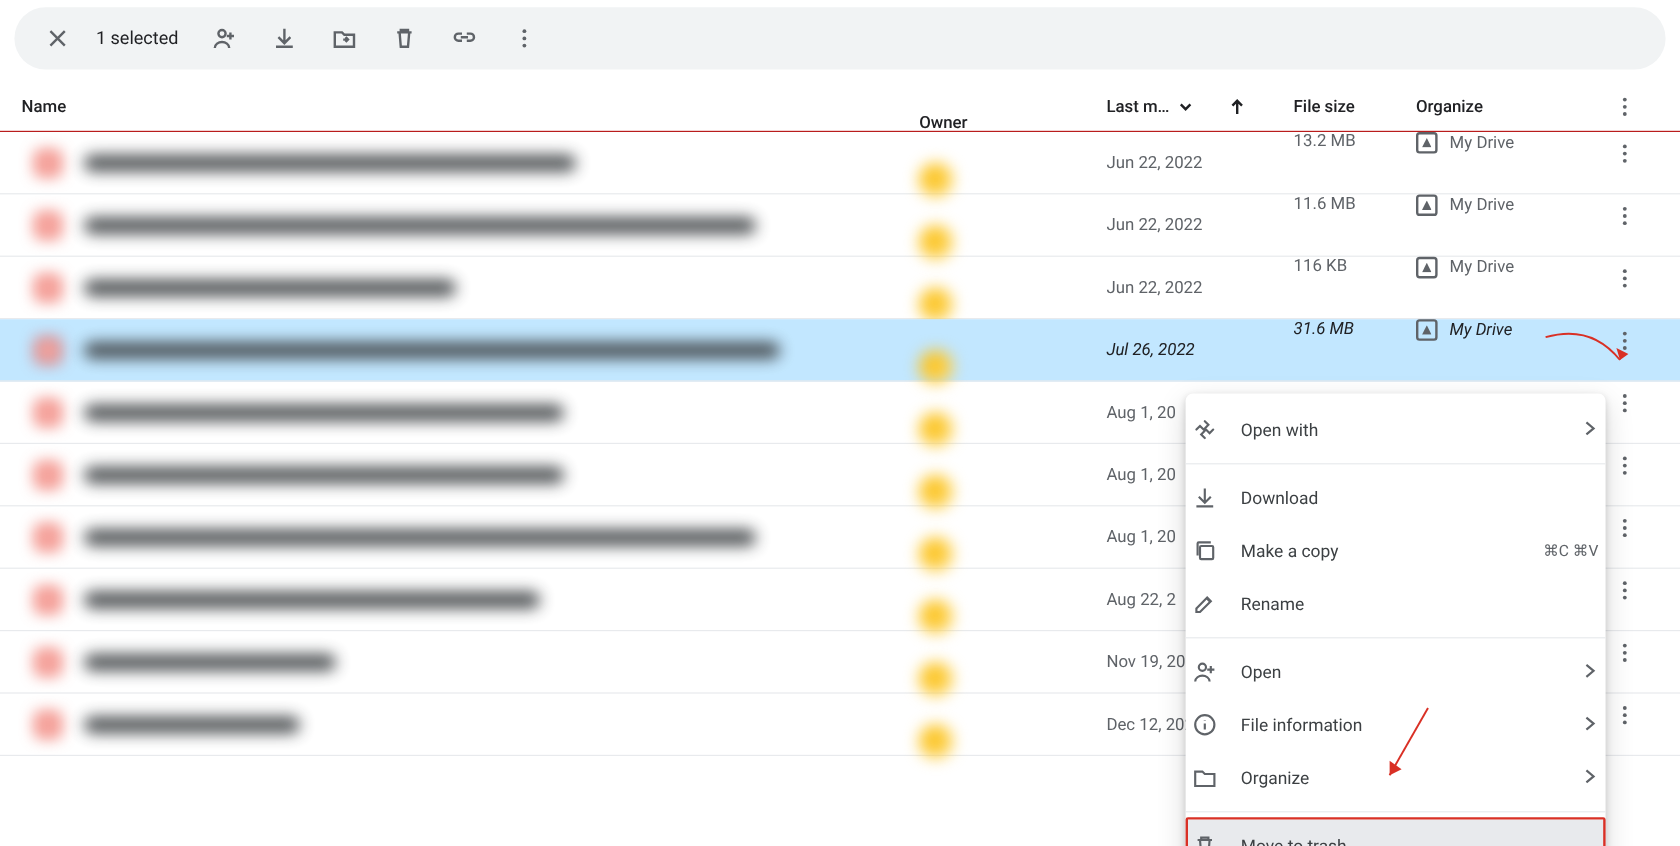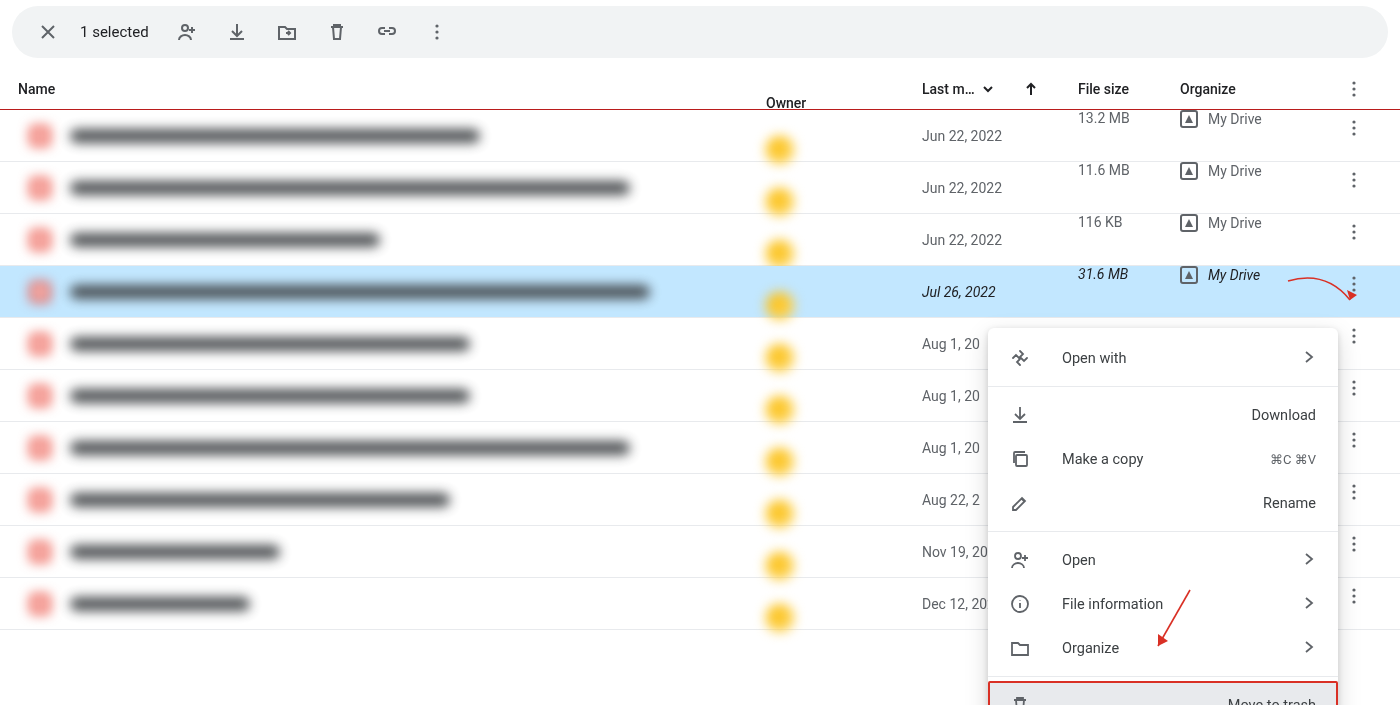--- a/index.html
+++ b/index.html
@@ -116,24 +116,23 @@
     left:988px;top:328px;
     width:350px;
     background:#fff;
     border-radius:6px;
     box-shadow:0 2px 6px rgba(0,0,0,.15),0 8px 24px rgba(0,0,0,.15);
     padding:8px 0;
     z-index:50;
   }
   .ctx-item{
     height:44px;display:flex;align-items:center;
-    padding:0 22px;gap:32px;cursor:pointer;
+    padding:0 6px;gap:20px;cursor:pointer;
     color:#3c4043;font-size:14.5px;
     position:relative;
-    justify-content:space-between;
   }
   .ctx-item svg{width:20px;height:20px;stroke:var(--muted);fill:none;stroke-width:1.8;}
   .ctx-sep{height:1px;background:var(--border);margin:6px 0;}
   .ctx-shortcut{margin-left:auto;color:var(--muted);font-size:13px;}
   .ctx-chevron{margin-left:auto;}
   .ctx-chevron svg{width:14px;height:14px;}
   .ctx-item.trash{background:var(--highlight);}
   .trash-outline{
     position:absolute;left:0;right:0;top:-2px;bottom:-2px;
     border:2px solid #d93025;border-radius:2px;pointer-events:none;

